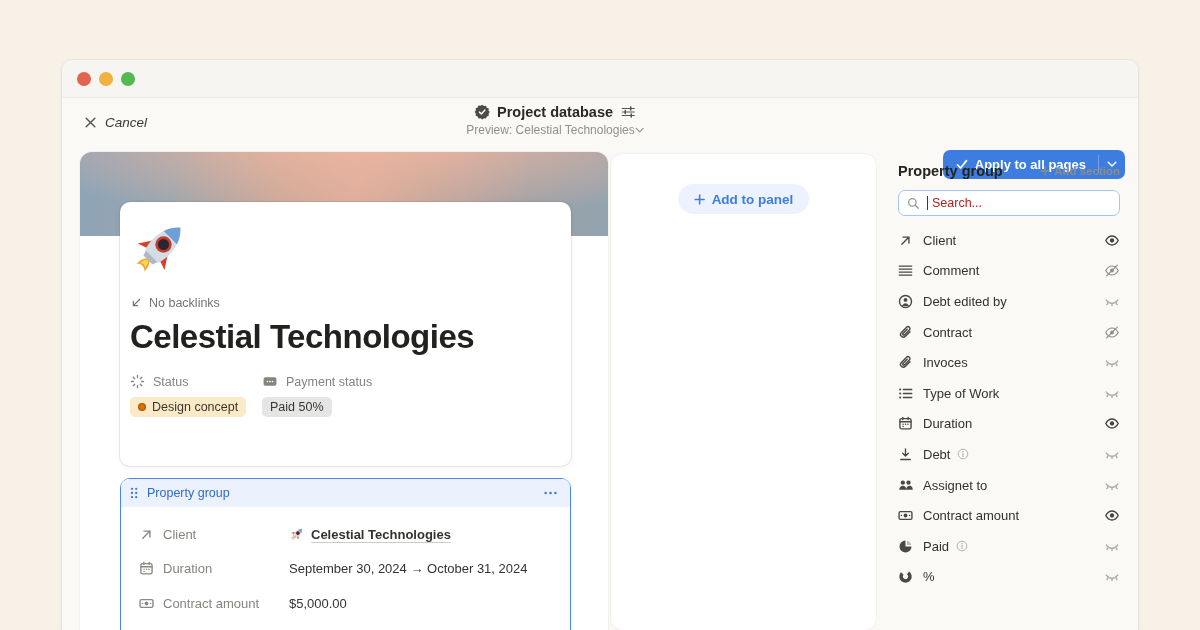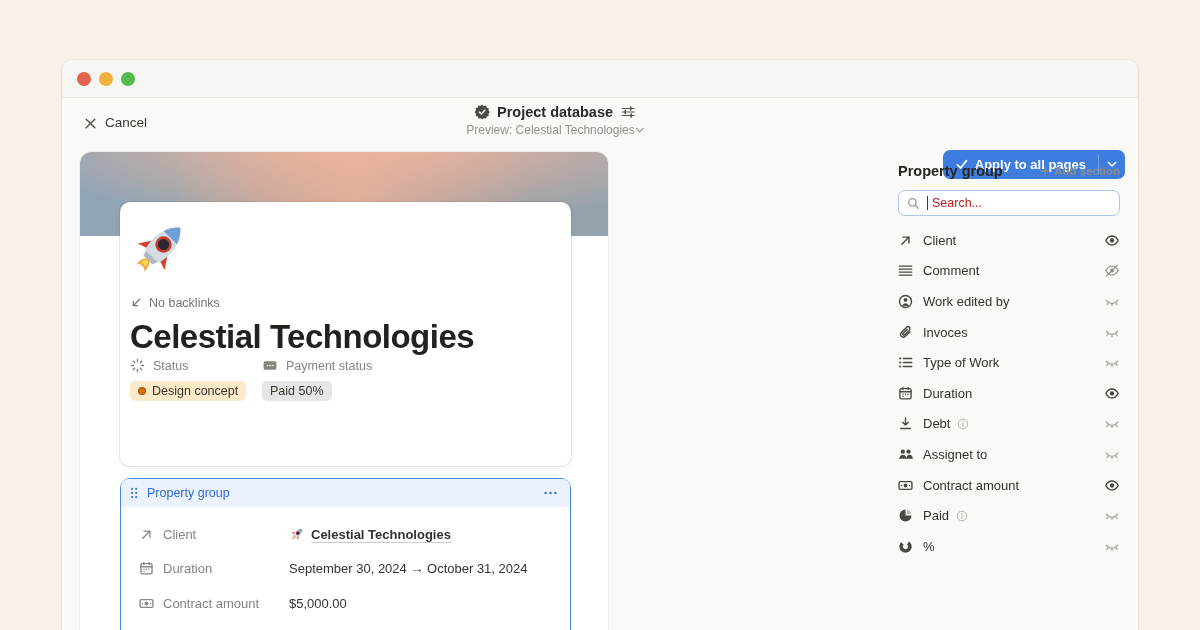--- a/index.html
+++ b/index.html
@@ -10,22 +10,22 @@
   .window { position:absolute; left:62px; top:60px; width:1076px; height:570px;
     background:#FAF9F6; border-radius:10px 10px 0 0;
     box-shadow:0 1px 4px rgba(0,0,0,.07), 0 0 0 1px rgba(0,0,0,.03); }
 
   .titlebar { position:relative; height:38px; background:#F6F5F1; border-bottom:1px solid #ECEAE5; border-radius:10px 10px 0 0; }
   .lights { position:absolute; left:15px; top:12px; display:flex; gap:8px; }
   .dot { width:14px; height:14px; border-radius:50%; }
   .dot.r { background:#E2634E; } .dot.y { background:#F0B13E; } .dot.g { background:#53BA51; }
 
   .header { position:relative; height:54px; }
-  .cancel { position:absolute; left:22px; top:17px; display:flex; align-items:flex-end; gap:8px;
-    font-size:13.5px; color:#3B3935; cursor:default; }
+  .cancel { position:absolute; left:22px; top:17px; display:flex; align-items:center; gap:8px;
+    font-size:13.5px; color:#3B3935; cursor:default;font-style:italic; }
   .cancel .ic { color:#55534E; }
   .title-block { position:absolute; left:493px; top:6px; transform:translateX(-50%); text-align:center; }
   .t-row1 { display:flex; align-items:center; justify-content:center; gap:7px;
     font-size:14.5px; font-weight:bold; color:#2B2A26; }
   .t-row2 { margin-top:3px; display:flex; align-items:center; justify-content:center; gap:0;
     font-size:12px; color:#92908B; }
   .apply { position:absolute; right:13px; top:52px; height:29px; display:flex; align-items:stretch;
     background:var(--accent,#3D7DE0); border-radius:7px; color:#fff; font-size:13px; font-weight:bold; overflow:hidden; }
   .apply-main { display:flex; align-items:center; gap:7px; padding:0 12px 0 13px; }
   .apply-div { width:1px; background:rgba(255,255,255,.28); margin:5px 0; }
@@ -40,21 +40,21 @@
       linear-gradient(92deg,#8EA4B8 0%,#9AA6AE 18%,#C9A899 38%,#DCAD9B 52%,#C2A69C 66%,#9AA2A8 85%,#93A3AF 100%); }
   .card { position:absolute; left:40px; width:451px; background:#fff; border-radius:10px; }
   .card-head { height:28px; display:flex; align-items:center; background:var(--header-bg,#EBF2FD);
     border-radius:9px 9px 0 0; font-size:12.5px; color:#2E6BD6; }
   .heading-card { top:50px; height:264px; box-shadow:0 0 0 1px rgba(60,60,50,.09), 0 2px 7px rgba(0,0,0,.05); }
   .heading-card .card-head { padding-left:20px; }
   .hc-body { position:relative; padding:14px 10px 0 10px; }
   .big-rocket { width:64px; height:64px; margin-left:-2px; }
   .backlinks { margin-top:12px; display:flex; align-items:center; gap:7px; font-size:12.5px; color:#737373; }
   .page-title { margin-top:8px; font-size:33px; font-weight:bold; letter-spacing:-.5px; color:#22211D; }
-  .prop-cols { margin-top:2px; display:flex; }
+  .prop-cols { margin-top:18px; display:flex; }
   .pcol1 { width:132px; } 
   .plabel { display:flex; align-items:center; gap:8px; font-size:12.5px; color:#87847E; }
   .pill { margin-top:8px; display:inline-flex; align-items:center; gap:6px; height:20px;
     padding:0 8px; border-radius:5px; font-size:12.5px; color:#3B362C; }
   .pill .pdot { width:8px; height:8px; border-radius:50%; box-shadow:inset 0 0 0 1.5px rgba(0,0,0,.18); }
 
   .group-card { top:326px; height:172px; border:1.5px solid var(--group-border,#4486EA); }
   .gc-head { padding:0 12px 0 8px; gap:8px; border-radius:8px 8px 0 0; }
   .gc-dots { margin-left:auto; color:var(--accent,#3D7DE0); }
   .g-rows { padding-top:10px; }
@@ -316,20 +316,30 @@
      <div class="g-value">
                 <span>$5,000.00</span>
               </div>
             </div>
             <div class="g-row">
      </div>
           </div>
       </div>
     </div>
 
+    <div class="panel">
+      <div class="add-pill">
+        <span class="ic">
+          <svg width="11" height="11" viewBox="0 0 11 11">
+              <path d="M5.5 1v9M1 5.5h9" stroke="currentColor" stroke-width="1.5" stroke-linecap="round"></path>
+            </svg>
+        </span>
+        <span>Add to panel</span>
+      </div>
+    </div>
 
     <div class="sidebar">
       <div class="sb-head">
         <span class="sb-title">Property group</span>
         <span class="sb-add">
           <span class="ic">
             <svg width="10" height="10" viewBox="0 0 11 11">
                 <path d="M5.5 1v9M1 5.5h9" stroke="currentColor" stroke-width="1.4" stroke-linecap="round"></path>
               </svg>
           </span>
@@ -377,25 +387,40 @@
             </span>
           </div>
           <div class="sb-row">
             <span class="licon ic">
               <svg width="15" height="15" viewBox="0 0 14 14" fill="none">
                 <circle cx="7" cy="7" r="5.6" stroke="currentColor" stroke-width="1.3" stroke-linecap="round" stroke-linejoin="round" fill="none"></circle>
                 <circle cx="7" cy="5.5" r="1.8" fill="currentColor"></circle>
                 <path d="M3.7 11.3c.8-1.8 2-2.7 3.3-2.7s2.5.9 3.3 2.7" fill="currentColor"></path>
               </svg>
             </span>
-     <span class="sb-label">Work edited by</span>
-            <span class="vis hidden">
-              <svg width="16" height="15" viewBox="0 0 14 14" fill="none">
-                <path d="M1.7 5.7c1.5 2 3.2 3 5.3 3s3.8-1 5.3-3" stroke="currentColor" stroke-width="1.3" stroke-linecap="round" stroke-linejoin="round" fill="none"></path>
-                <path d="M3.3 8.2l-1 1.7M7 8.8v2M10.7 8.2l1 1.7" stroke="currentColor" stroke-width="1.3" stroke-linecap="round" stroke-linejoin="round" fill="none"></path>
+     <span class="sb-label">Debt edited by</span>
+            <span class="vis hidden">
+              <svg width="16" height="15" viewBox="0 0 14 14" fill="none">
+                <path d="M1.7 5.7c1.5 2 3.2 3 5.3 3s3.8-1 5.3-3" stroke="currentColor" stroke-width="1.3" stroke-linecap="round" stroke-linejoin="round" fill="none"></path>
+                <path d="M3.3 8.2l-1 1.7M7 8.8v2M10.7 8.2l1 1.7" stroke="currentColor" stroke-width="1.3" stroke-linecap="round" stroke-linejoin="round" fill="none"></path>
+              </svg>
+            </span>
+          </div>
+          <div class="sb-row">
+            <span class="licon ic">
+              <svg width="15" height="15" viewBox="0 0 14 14" fill="none">
+                <path d="M11.2 6.3l-4.3 4.3a2.6 2.6 0 01-3.7-3.7L8 2.1a1.8 1.8 0 012.6 2.6L6 9.3a1 1 0 01-1.4-1.4l4-4" stroke="currentColor" stroke-width="1.3" stroke-linecap="round" stroke-linejoin="round" fill="none"></path>
+              </svg>
+            </span>
+     <span class="sb-label">Contract</span>
+            <span class="vis crossed">
+              <svg width="16" height="15" viewBox="0 0 14 14" fill="none">
+                <path d="M1.2 7C2.8 4.1 4.8 2.8 7 2.8S11.2 4.1 12.8 7C11.2 9.9 9.2 11.2 7 11.2S2.8 9.9 1.2 7z" stroke="currentColor" stroke-width="1.1" fill="none"></path>
+                <circle cx="7" cy="7" r="1.8" fill="currentColor"></circle>
+                <path d="M2 12L12 2" stroke="currentColor" stroke-width="1.1" stroke-linecap="round"></path>
               </svg>
             </span>
           </div>
           <div class="sb-row">
             <span class="licon ic">
               <svg width="15" height="15" viewBox="0 0 14 14" fill="none">
                 <path d="M11.2 6.3l-4.3 4.3a2.6 2.6 0 01-3.7-3.7L8 2.1a1.8 1.8 0 012.6 2.6L6 9.3a1 1 0 01-1.4-1.4l4-4" stroke="currentColor" stroke-width="1.3" stroke-linecap="round" stroke-linejoin="round" fill="none"></path>
               </svg>
             </span>
      <span class="sb-label">Invoces</span>

